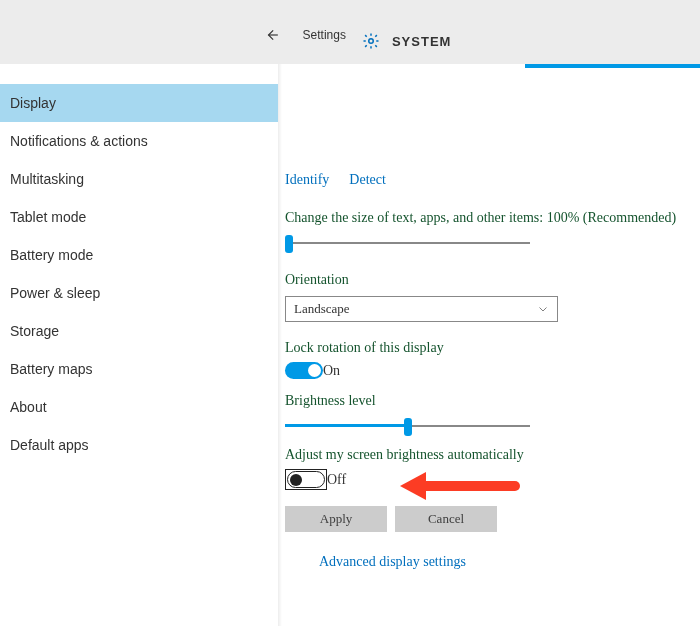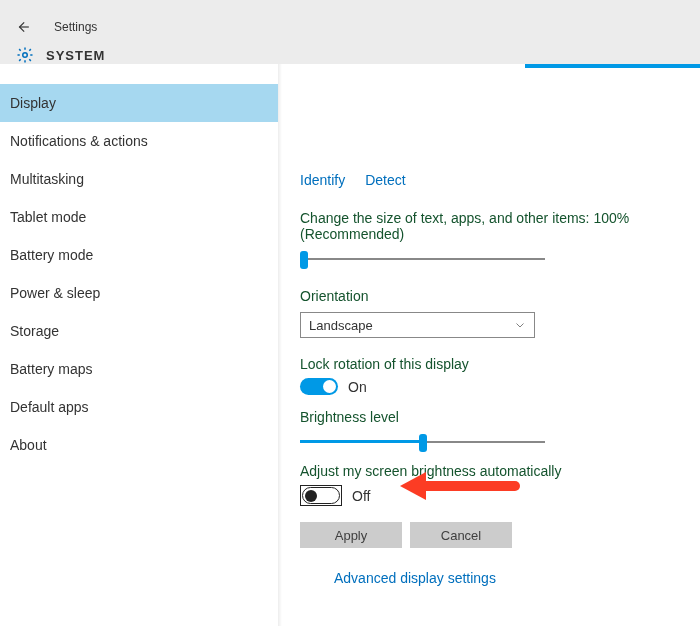--- a/index.html
+++ b/index.html
@@ -10,22 +10,22 @@
     font-size:13px;
     color:#333;
     background:#fff;
     overflow:hidden;
     position:relative;
   }
   .header {
     background:#ececec;
     height:64px;
     display:flex;
-    flex-direction:column;
-    justify-content:flex-end;
+    flex-direction:row;
+    justify-content:center;
     padding-top:6px;
   }
   .titlebar {
     display:flex;
     align-items:center;
     gap:24px;
     padding-left:16px;
     font-size:12px;
     color:#333;
   }
@@ -68,23 +68,24 @@
     padding:11px 10px;
     font-size:14px;
     color:#333;
     cursor:default;
   }
   .sb-item.active {
     background:#a6d8f0;
   }
   .content {
     flex:1;
-    padding-left:22px;
+    padding-left:7px;
     padding-top:0;
     position:relative;
+    font-family:Liberation Serif, serif;
   }
   .accent-bar {
     position:absolute;
     right:0; top:0;
     width:175px; height:4px;
     background:#0099e6;
   }
   .links {
     margin-top:108px;
     display:flex;
@@ -114,35 +115,34 @@
   }
   .slider-thumb {
     position:absolute;
     top:-1px;
     width:8px; height:18px;
     background:#0099e6;
     border-radius:3px;
   }
   .select {
     margin-top:8px;
-    width:235px; height:26px;
+    width:273px; height:26px;
     border:1px solid #888;
     display:flex;
     align-items:center;
     justify-content:space-between;
     padding:0 8px;
     font-size:13px;
     color:#333;
   }
   .select svg { width:12px; height:12px; }
   .toggle-row {
     margin-top:6px;
     display:flex;
     align-items:center;
-    gap:10px;
     font-size:14px;
   }
   .toggle {
     width:38px; height:17px;
     border-radius:9px;
     position:relative;
   }
   .toggle.on {
     background:#0099e6;
   }
@@ -223,22 +223,22 @@
 <div class="body">
   <div class="sidebar" id="sidebar">
       <div class="sb-item active">Display</div>
       <div class="sb-item">Notifications &amp; actions</div>
       <div class="sb-item">Multitasking</div>
       <div class="sb-item">Tablet mode</div>
       <div class="sb-item">Battery mode</div>
       <div class="sb-item">Power &amp; sleep</div>
       <div class="sb-item">Storage</div>
       <div class="sb-item">Battery maps</div>
+      <div class="sb-item">About</div>
       <div class="sb-item">Default apps</div>
-      <div class="sb-item">About</div>
     </div>
   <div class="sidebar-divider"></div>
 
   <div class="content">
     <div class="accent-bar"></div>
 
     <div class="links">
       <span>Identify</span>
       <span>Detect</span>
     </div>

